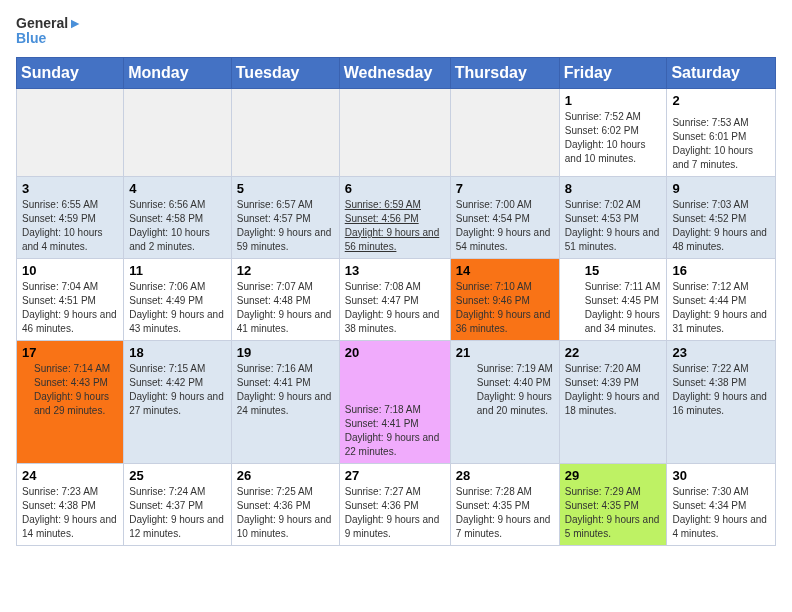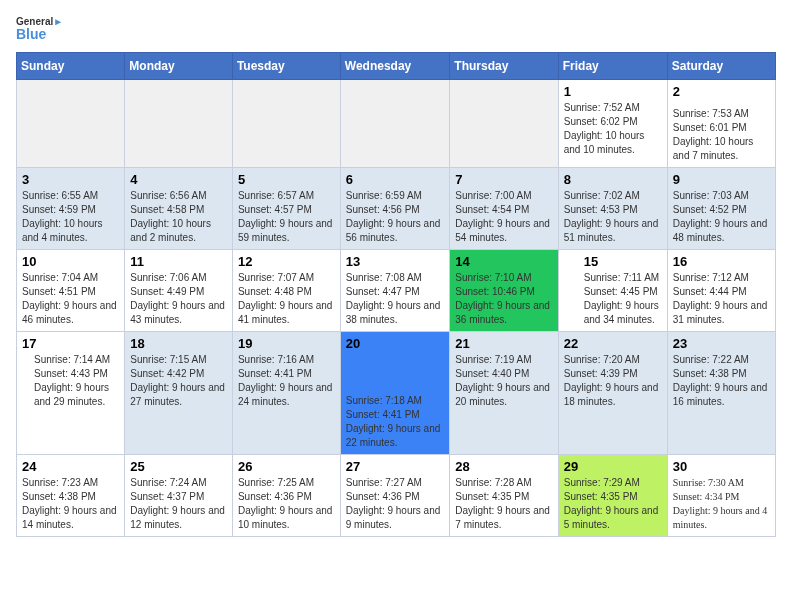--- a/index.html
+++ b/index.html
@@ -39,21 +39,21 @@
       font-size: 11px;
     }
     thead tr {
       background: #4472c4;
       color: #fff;
     }
     thead th {
       padding: 6px 4px;
       text-align: left;
       font-weight: bold;
-      font-size: 12px;
+      font-size: 16px;
       border: 1px solid #3a62b0;
     }
     tbody tr {
       vertical-align: top;
     }
     tbody tr:nth-child(odd) {
       background: #fff;
     }
     tbody tr:nth-child(even) {
       background: #e8edf7;
@@ -76,21 +76,21 @@
       color: #333;
       line-height: 1.4;
     }
   </style>
 </head>
 <body>
 
 <div class="header-area">
   <div class="logo">
   <div style="display:flex;flex-direction:column;line-height:1.1;">
-    <span style="font-size:10px;font-weight:bold;color:#333;">General<span style="color:#4a90d9">►</span></span>
+    <span style="font-size:14px;font-weight:bold;color:#333;">General<span style="color:#4a90d9">►</span></span>
     <span style="font-size:14px;font-weight:bold;color:#4a90d9;">Blue</span>
   </div>
 </div>
   <div class="title-area">
     <div class="main-title"></div>
     <div class="subtitle"></div>
   </div>
 </div>
 
 <table>
@@ -139,21 +139,21 @@
 Daylight: 10 hours and 2 minutes.</div>
         </td>
         <td style="background: rgb(220, 230, 241);">
           <span class="day-num">5</span>
           <div class="cell-info" style="white-space: pre-line;">Sunrise: 6:57 AM
 Sunset: 4:57 PM
 Daylight: 9 hours and 59 minutes.</div>
         </td>
         <td style="background: rgb(220, 230, 241);">
           <span class="day-num">6</span>
-          <div class="cell-info" style="white-space: pre-line;">Sunrise: 6:59 AM
+          <div class="cell-info" style="white-space: pre-line; text-decoration: underline;">Sunrise: 6:59 AM
 Sunset: 4:56 PM
 Daylight: 9 hours and 56 minutes.</div>
         </td>
         <td style="background: rgb(220, 230, 241);">
           <span class="day-num">7</span>
           <div class="cell-info" style="white-space: pre-line;">Sunrise: 7:00 AM
 Sunset: 4:54 PM
 Daylight: 9 hours and 54 minutes.</div>
         </td>
         <td style="background: rgb(220, 230, 241);">
@@ -187,67 +187,67 @@
           <div class="cell-info" style="white-space: pre-line;">Sunrise: 7:07 AM
 Sunset: 4:48 PM
 Daylight: 9 hours and 41 minutes.</div>
         </td>
         <td style="background: rgb(255, 255, 255);">
           <span class="day-num">13</span>
           <div class="cell-info" style="white-space: pre-line;">Sunrise: 7:08 AM
 Sunset: 4:47 PM
 Daylight: 9 hours and 38 minutes.</div>
         </td>
-        <td style="background: #22c55e; margin-left: 8px;">
+        <td style="background: #f97316; margin-left: 8px;">
           <span class="day-num">14</span>
           <div class="cell-info" style="white-space: pre-line;">Sunrise: 7:10 AM
-Sunset: 10:46 PM
+Sunset: 9:46 PM
 Daylight: 9 hours and 36 minutes.</div>
         </td>
         <td style="background: rgb(255, 255, 255); padding-left: 25px;">
           <span class="day-num">15</span>
           <div class="cell-info" style="white-space: pre-line;">Sunrise: 7:11 AM
 Sunset: 4:45 PM
 Daylight: 9 hours and 34 minutes.</div>
         </td>
         <td style="background: rgb(255, 255, 255);">
           <span class="day-num">16</span>
           <div class="cell-info" style="white-space: pre-line;">Sunrise: 7:12 AM
 Sunset: 4:44 PM
 Daylight: 9 hours and 31 minutes.</div>
         </td>
       </tr>
       <tr style="background: rgb(220, 230, 241);">
-        <td style="background: #ffffff;">
+        <td style="background: #f97316;">
           <span class="day-num">17</span>
           <div class="cell-info" style="white-space: pre-line; margin-left: 12px;">Sunrise: 7:14 AM
 Sunset: 4:43 PM
 Daylight: 9 hours and 29 minutes.</div>
         </td>
         <td style="background: rgb(220, 230, 241);">
           <span class="day-num">18</span>
           <div class="cell-info" style="white-space: pre-line;">Sunrise: 7:15 AM
 Sunset: 4:42 PM
 Daylight: 9 hours and 27 minutes.</div>
         </td>
         <td style="background: rgb(220, 230, 241);">
           <span class="day-num">19</span>
           <div class="cell-info" style="white-space: pre-line;">Sunrise: 7:16 AM
 Sunset: 4:41 PM
 Daylight: 9 hours and 24 minutes.</div>
         </td>
-        <td style="background: #3b82f6;">
+        <td style="background: #f0abfc;">
           <span class="day-num">20</span>
           <div class="cell-info" style="white-space: pre-line; margin-top: 43px;">Sunrise: 7:18 AM
 Sunset: 4:41 PM
 Daylight: 9 hours and 22 minutes.</div>
         </td>
         <td style="background: rgb(220, 230, 241);">
           <span class="day-num">21</span>
-          <div class="cell-info" style="white-space: pre-line;">Sunrise: 7:19 AM
+          <div class="cell-info" style="white-space: pre-line; margin-left: 21px;">Sunrise: 7:19 AM
 Sunset: 4:40 PM
 Daylight: 9 hours and 20 minutes.</div>
         </td>
         <td style="background: rgb(220, 230, 241);">
           <span class="day-num">22</span>
           <div class="cell-info" style="white-space: pre-line;">Sunrise: 7:20 AM
 Sunset: 4:39 PM
 Daylight: 9 hours and 18 minutes.</div>
         </td>
         <td style="background: rgb(220, 230, 241);">
@@ -289,19 +289,19 @@
 Daylight: 9 hours and 7 minutes.</div>
         </td>
         <td style="background: #bef264;">
           <span class="day-num">29</span>
           <div class="cell-info" style="white-space: pre-line;">Sunrise: 7:29 AM
 Sunset: 4:35 PM
 Daylight: 9 hours and 5 minutes.</div>
         </td>
         <td style="background: rgb(255, 255, 255);">
           <span class="day-num">30</span>
-          <div class="cell-info" style="white-space: pre-line; font-family: Liberation Serif, serif;">Sunrise: 7:30 AM
+          <div class="cell-info" style="white-space: pre-line;">Sunrise: 7:30 AM
 Sunset: 4:34 PM
 Daylight: 9 hours and 4 minutes.</div>
         </td>
       </tr>
     </tbody>
 </table>
 
 </body></html>

